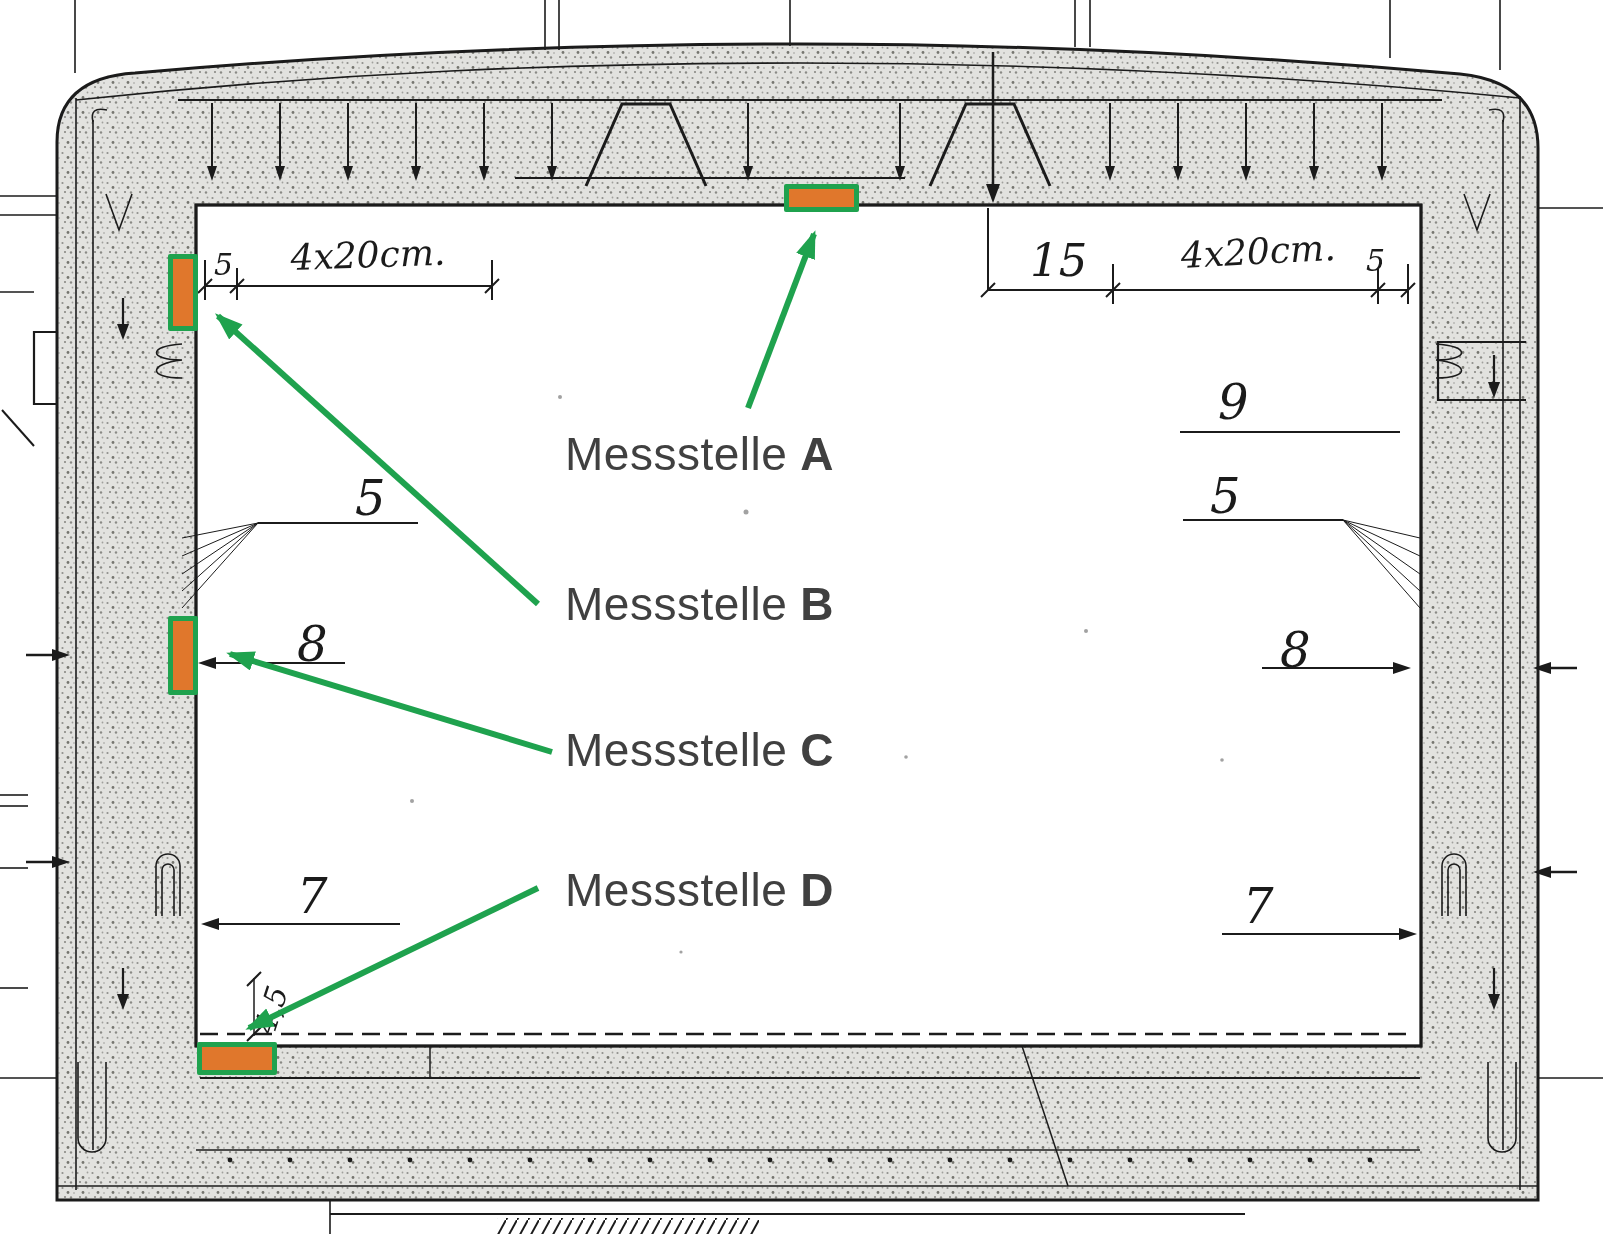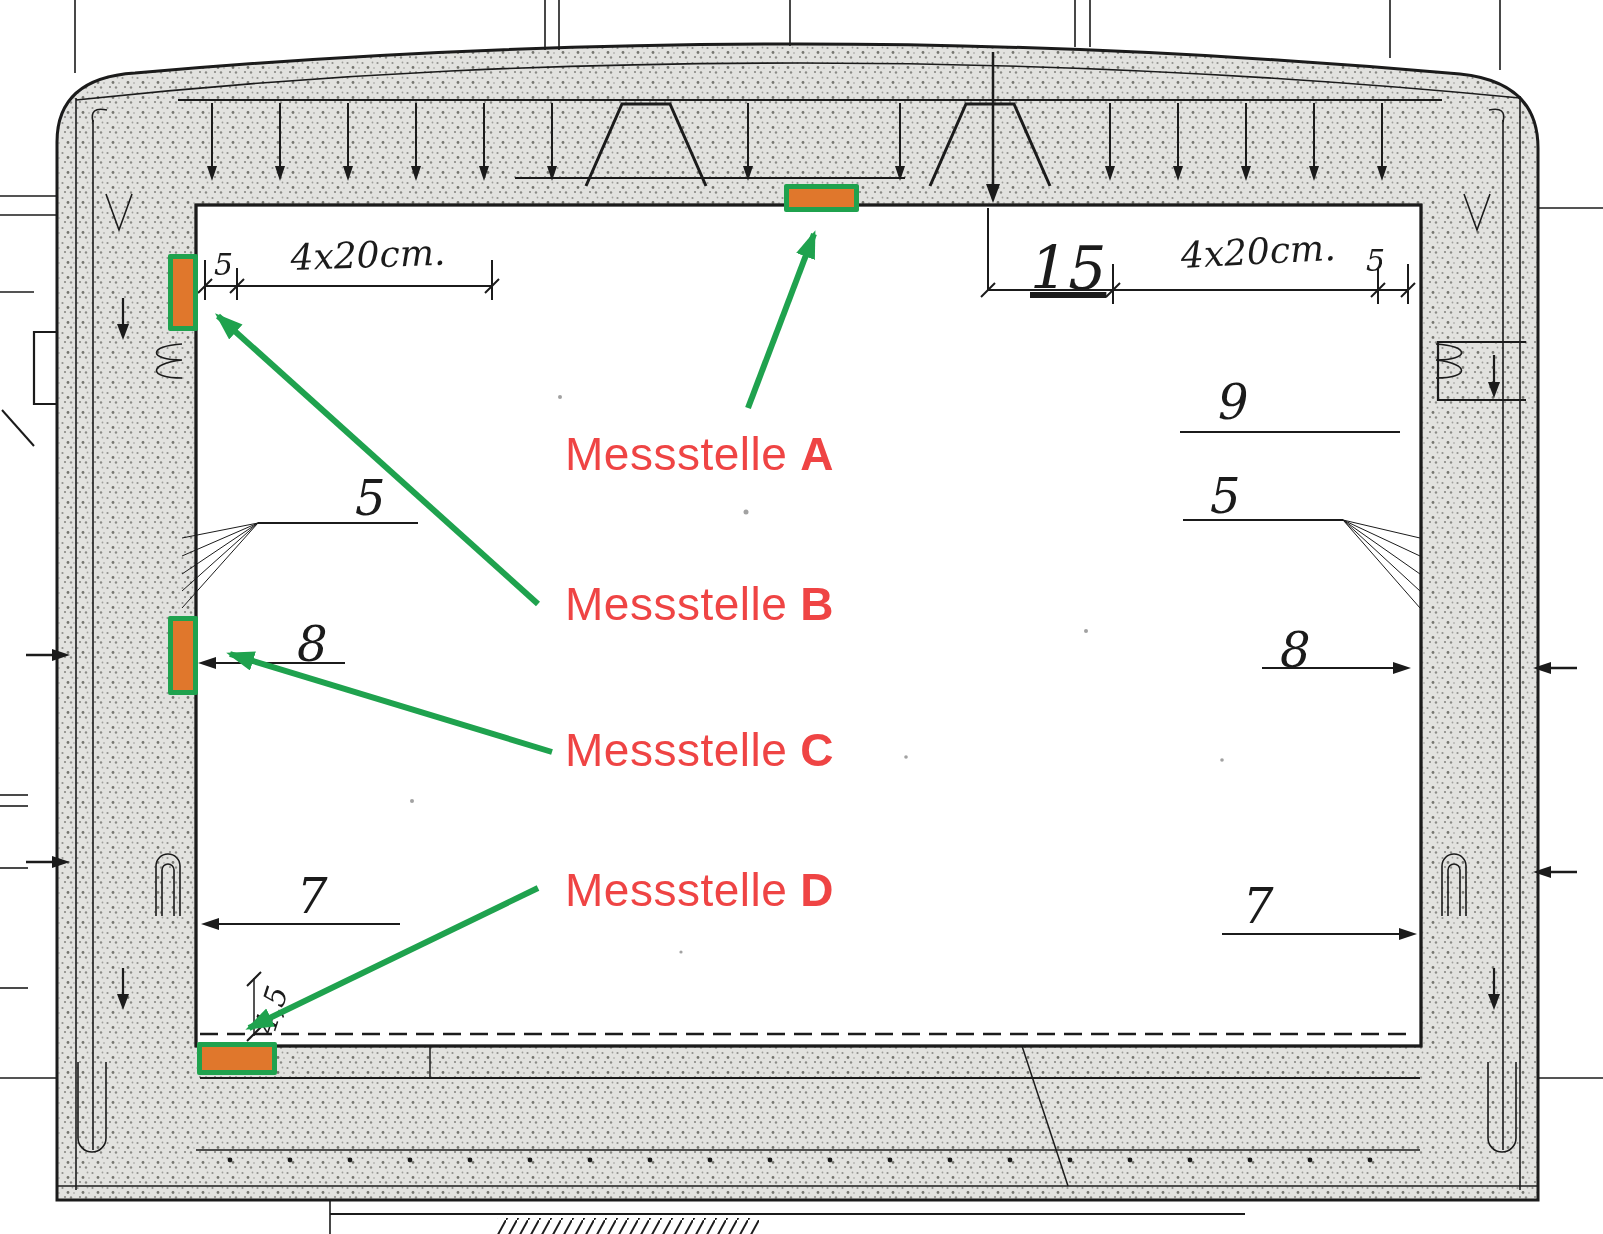--- a/index.html
+++ b/index.html
@@ -10,21 +10,21 @@
   svg.layer{position:absolute;left:0;top:0;}
   .dim{
     position:absolute;font-family:"DejaVu Serif",serif;font-style:italic;
     color:#1b1b1b;white-space:nowrap;line-height:1;transform-origin:left top;
   }
   .marker{
     position:absolute;background:#e0772c;border:5px solid #1fa24e;
     box-sizing:border-box;border-radius:2px;
   }
   .mlabel{
-    position:absolute;color:#ef4444;font-size:46px;line-height:1.15;
+    position:absolute;color:#404040;font-size:46px;line-height:1.15;
     white-space:nowrap;letter-spacing:.5px;
   }
   .mlabel .ltr{font-weight:bold;margin-left:13px;}
   .arrows{pointer-events:none;}
 </style>
 </head>
 <body>
 
 <div class="canvas">
 
@@ -236,21 +236,21 @@
       <circle cx="1086" cy="631" r="2"></circle>
         <circle cx="412" cy="801" r="2"></circle>
       <circle cx="906" cy="757" r="1.8"></circle>
         <circle cx="681" cy="952" r="1.6"></circle>
       <circle cx="1222" cy="760" r="1.8"></circle>
     </g>
   </svg>
 
   <span class="dim" style="left:214px;top:250px;font-size:30px;">5</span>
   <span class="dim" style="left:290px;top:240px;font-size:36px;transform:rotate(-2deg);">4x20cm.</span>
-  <span class="dim" style="left:1030px;top:238px;font-size:60px;text-decoration:underline;">15</span>
+  <span class="dim" style="left:1030px;top:238px;font-size:45px;">15</span>
   <span class="dim" style="left:1180px;top:238px;font-size:36px;transform:rotate(-3deg);">4x20cm.</span>
   <span class="dim" style="left:1366px;top:246px;font-size:30px;">5</span>
   <span class="dim" style="left:1218px;top:378px;font-size:48px;">9</span>
   <span class="dim" style="left:355px;top:474px;font-size:48px;">5</span>
   <span class="dim" style="left:1210px;top:472px;font-size:48px;">5</span>
   <span class="dim" style="left:297px;top:620px;font-size:48px;">8</span>
   <span class="dim" style="left:1280px;top:626px;font-size:48px;">8</span>
   <span class="dim" style="left:297px;top:872px;font-size:48px;">7</span>
   <span class="dim" style="left:1243px;top:882px;font-size:48px;">7</span>
   <span class="dim" style="left:250px;top:1028px;font-size:30px;transform:rotate(-72deg);">4,5</span>

